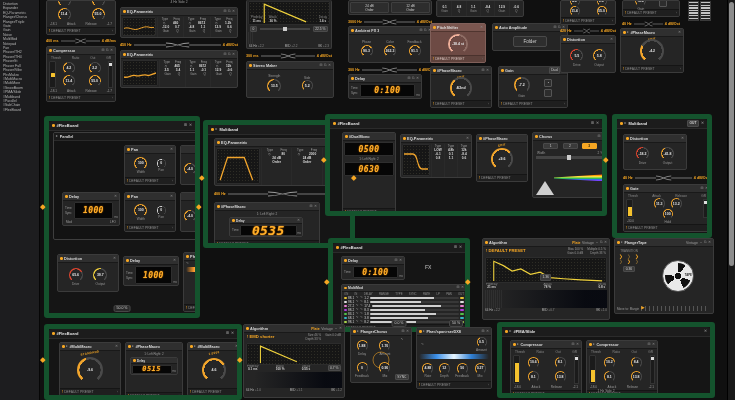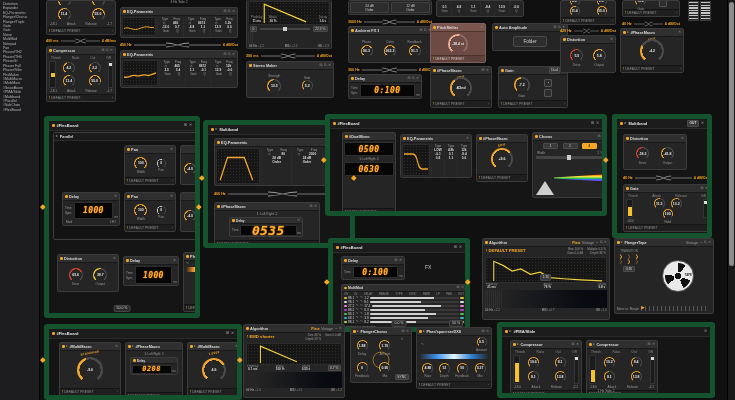--- a/index.html
+++ b/index.html
@@ -1485,21 +1485,21 @@
             <span class="hic">▸</span>
             <span class="mtitle">#PhaseMacro</span>
           </div>
         <div style="text-align:center;font-size:3px;color:#9a9a9a;padding:1px">1: Left   Right: 2</div>
         <div class="module" style="position:relative;left:4px;width:48px;height:18px;flex:none">
           <div class="mhead" style="height:5px">
               <span class="pwr"></span>
               <span class="mtitle" style="font-size:3px">Delay</span>
             </div>
           <div class="mbody">
-              <div class="seg" style="flex:1;margin:.5px;font-size:7px">0208</div>
+              <div class="seg" style="flex:1;margin:.5px;font-size:7px">0515</div>
               <span class="dunit">ms</span>
             </div>
         </div>
         <div class="preset" style="margin-top:auto">
             <span class="bang">!</span>
             <span>DEFAULT PRESET</span>
             <span class="nav">›</span>
           </div>
       </div>
       <div class="module" style="left:138px;top:4px;width:54px;height:54px">

